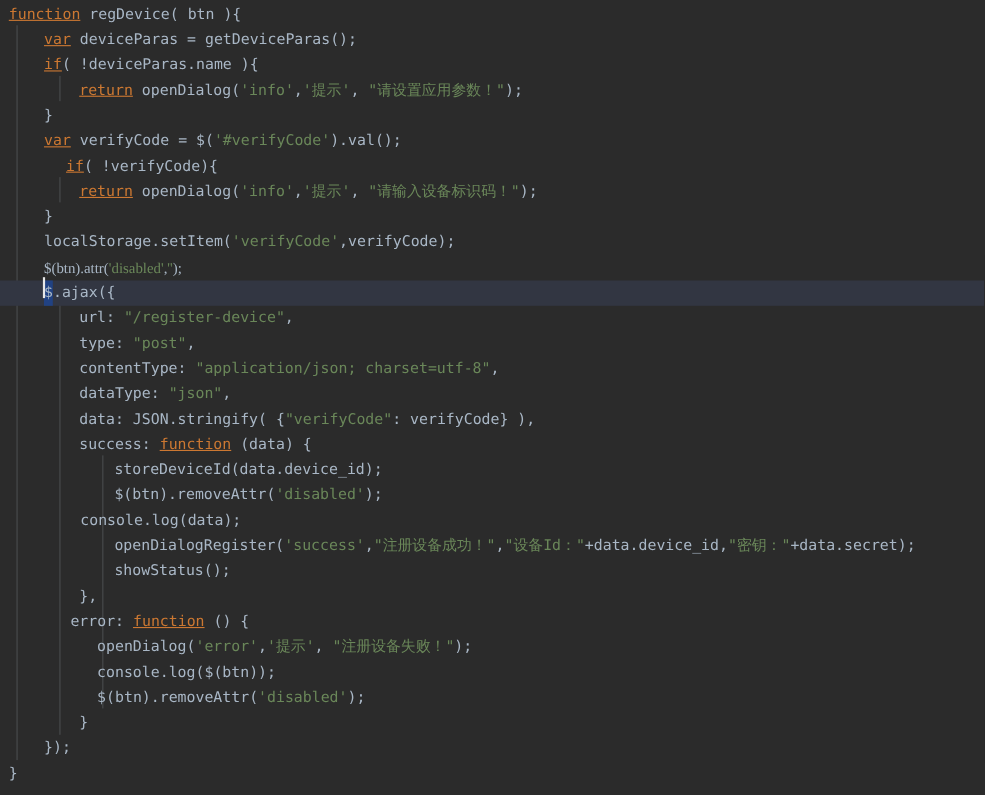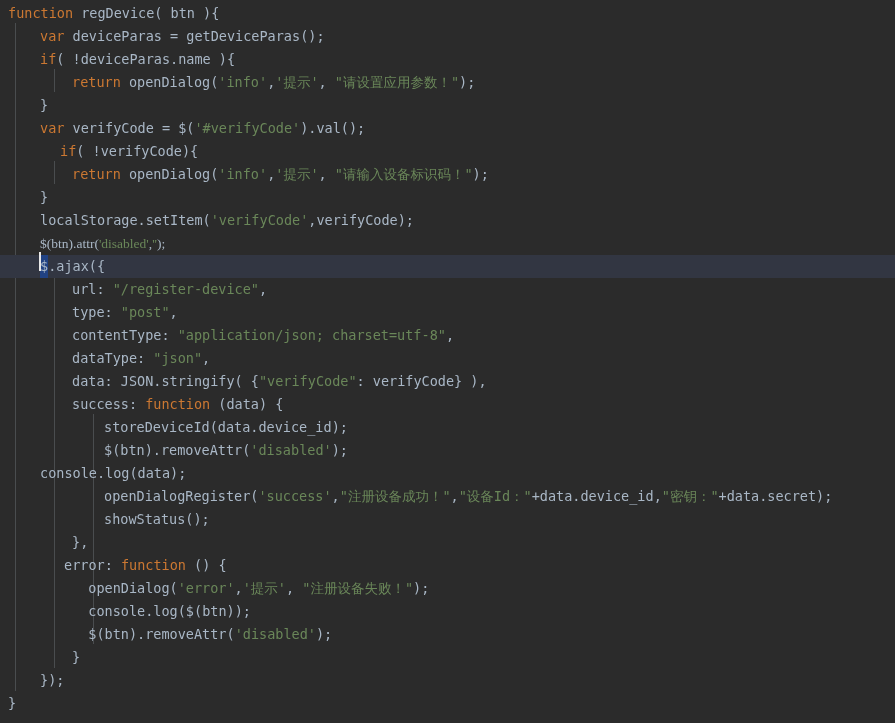--- a/index.html
+++ b/index.html
@@ -39,21 +39,21 @@
     z-index: 2;
     padding: 2px 0 0 0;
   }
   .line {
     height: 23px;
     white-space: pre;
     color: #a9b7c6;
     padding-left: 8px;
   }
   
-  .kw   { color: #cc7832; }
+  .kw   { color: #cc7832; text-decoration: underline; }
   .str  { color: #6a8759; }
   .plain{ color: #a9b7c6; }
   .sel  {
     background: #214283;
     color: #a9b7c6;
   }
   .caret {
     display: inline-block;
     position: relative;
   }
@@ -95,21 +95,21 @@
       <div class="line" style="padding-left: 40px; font-family: Liberation Serif, serif;"><span class="plain">$</span>(<span class="plain">btn</span>).<span class="plain">attr</span>(<span class="str">'disabled'</span>,<span class="str">''</span>);</div>
       <div class="line" style="padding-left: 40px;"><span class="caret sel">$</span>.<span class="plain">ajax</span>({</div>
       <div class="line" style="padding-left: 72px;"><span class="plain">url</span>: <span class="str">"/register-device"</span>,</div>
       <div class="line" style="padding-left: 72px;"><span class="plain">type</span>: <span class="str">"post"</span>,</div>
       <div class="line" style="padding-left: 72px;"><span class="plain">contentType</span>: <span class="str">"application/json; charset=utf-8"</span>,</div>
       <div class="line" style="padding-left: 72px;"><span class="plain">dataType</span>: <span class="str">"json"</span>,</div>
       <div class="line" style="padding-left: 72px;"><span class="plain">data</span>: <span class="plain">JSON</span>.<span class="plain">stringify</span>( {<span class="str">"verifyCode"</span>: <span class="plain">verifyCode</span>} ),</div>
       <div class="line" style="padding-left: 72px;"><span class="plain">success</span>: <span class="kw">function</span> (<span class="plain">data</span>) {</div>
       <div class="line" style="padding-left: 104px;"><span class="plain">storeDeviceId</span>(<span class="plain">data</span>.<span class="plain">device_id</span>);</div>
       <div class="line" style="padding-left: 104px;"><span class="plain">$</span>(<span class="plain">btn</span>).<span class="plain">removeAttr</span>(<span class="str">'disabled'</span>);</div>
-      <div class="line" style="padding-left: 40px;"><span class="plain">console</span>.<span class="plain">log</span>(<span class="plain">data</span>);</div>
+      <div class="line" style="padding-left: 73px;"><span class="plain">console</span>.<span class="plain">log</span>(<span class="plain">data</span>);</div>
       <div class="line" style="padding-left: 104px;"><span class="plain">openDialogRegister</span>(<span class="str">'success'</span>,<span class="str">"注册设备成功！"</span>,<span class="str">"设备Id："</span>+<span class="plain">data</span>.<span class="plain">device_id</span>,<span class="str">"密钥："</span>+<span class="plain">data</span>.<span class="plain">secret</span>);</div>
       <div class="line" style="padding-left: 104px;"><span class="plain">showStatus</span>();</div>
       <div class="line" style="padding-left: 72px;">},</div>
       <div class="line" style="padding-left: 64px;"><span class="plain">error</span>: <span class="kw">function</span> () {</div>
       <div class="line" style="padding-left: 72px;">  <span class="plain">openDialog</span>(<span class="str">'error'</span>,<span class="str">'提示'</span>, <span class="str">"注册设备失败！"</span>);</div>
       <div class="line" style="padding-left: 72px;">  <span class="plain">console</span>.<span class="plain">log</span>(<span class="plain">$</span>(<span class="plain">btn</span>));</div>
       <div class="line" style="padding-left: 72px;">  <span class="plain">$</span>(<span class="plain">btn</span>).<span class="plain">removeAttr</span>(<span class="str">'disabled'</span>);</div>
       <div class="line" style="padding-left: 72px;">}</div>
       <div class="line" style="padding-left: 40px;">});</div>
       <div class="line" style="padding-left: 8px;">}</div>

